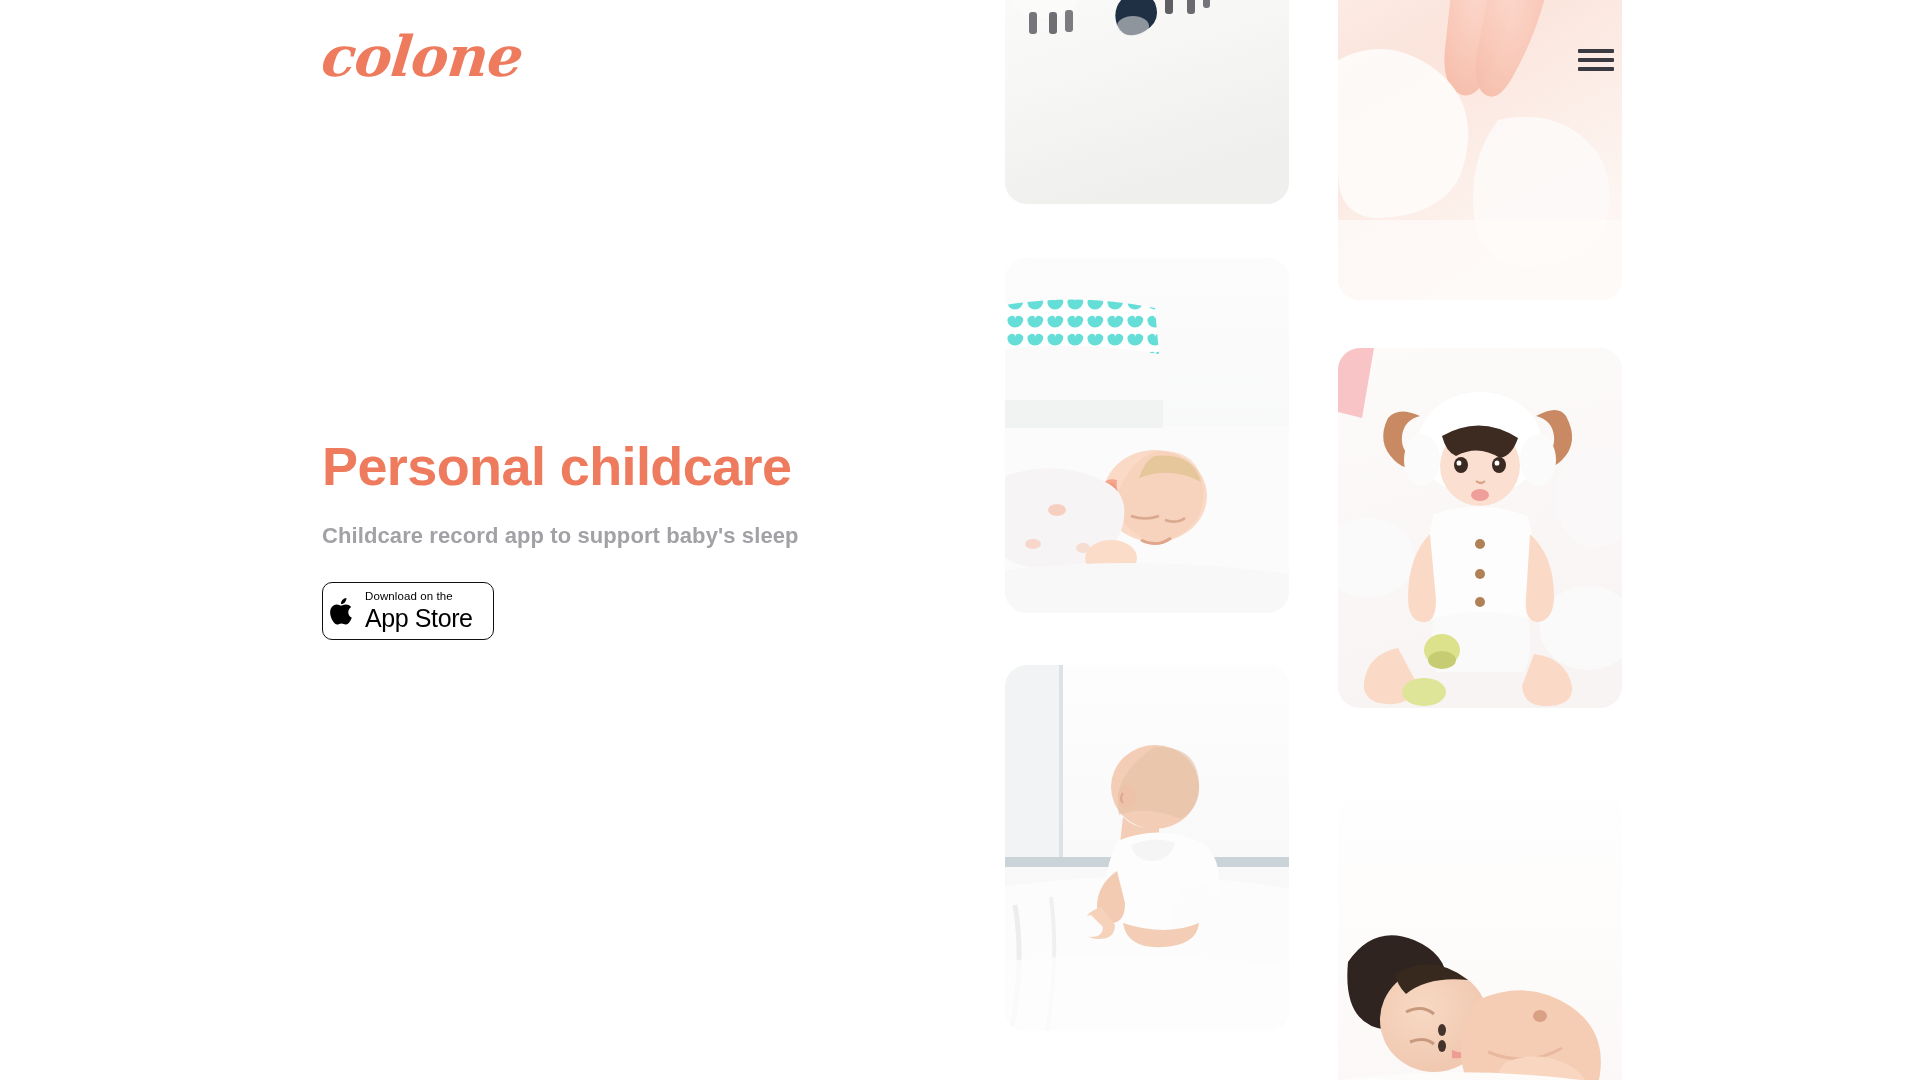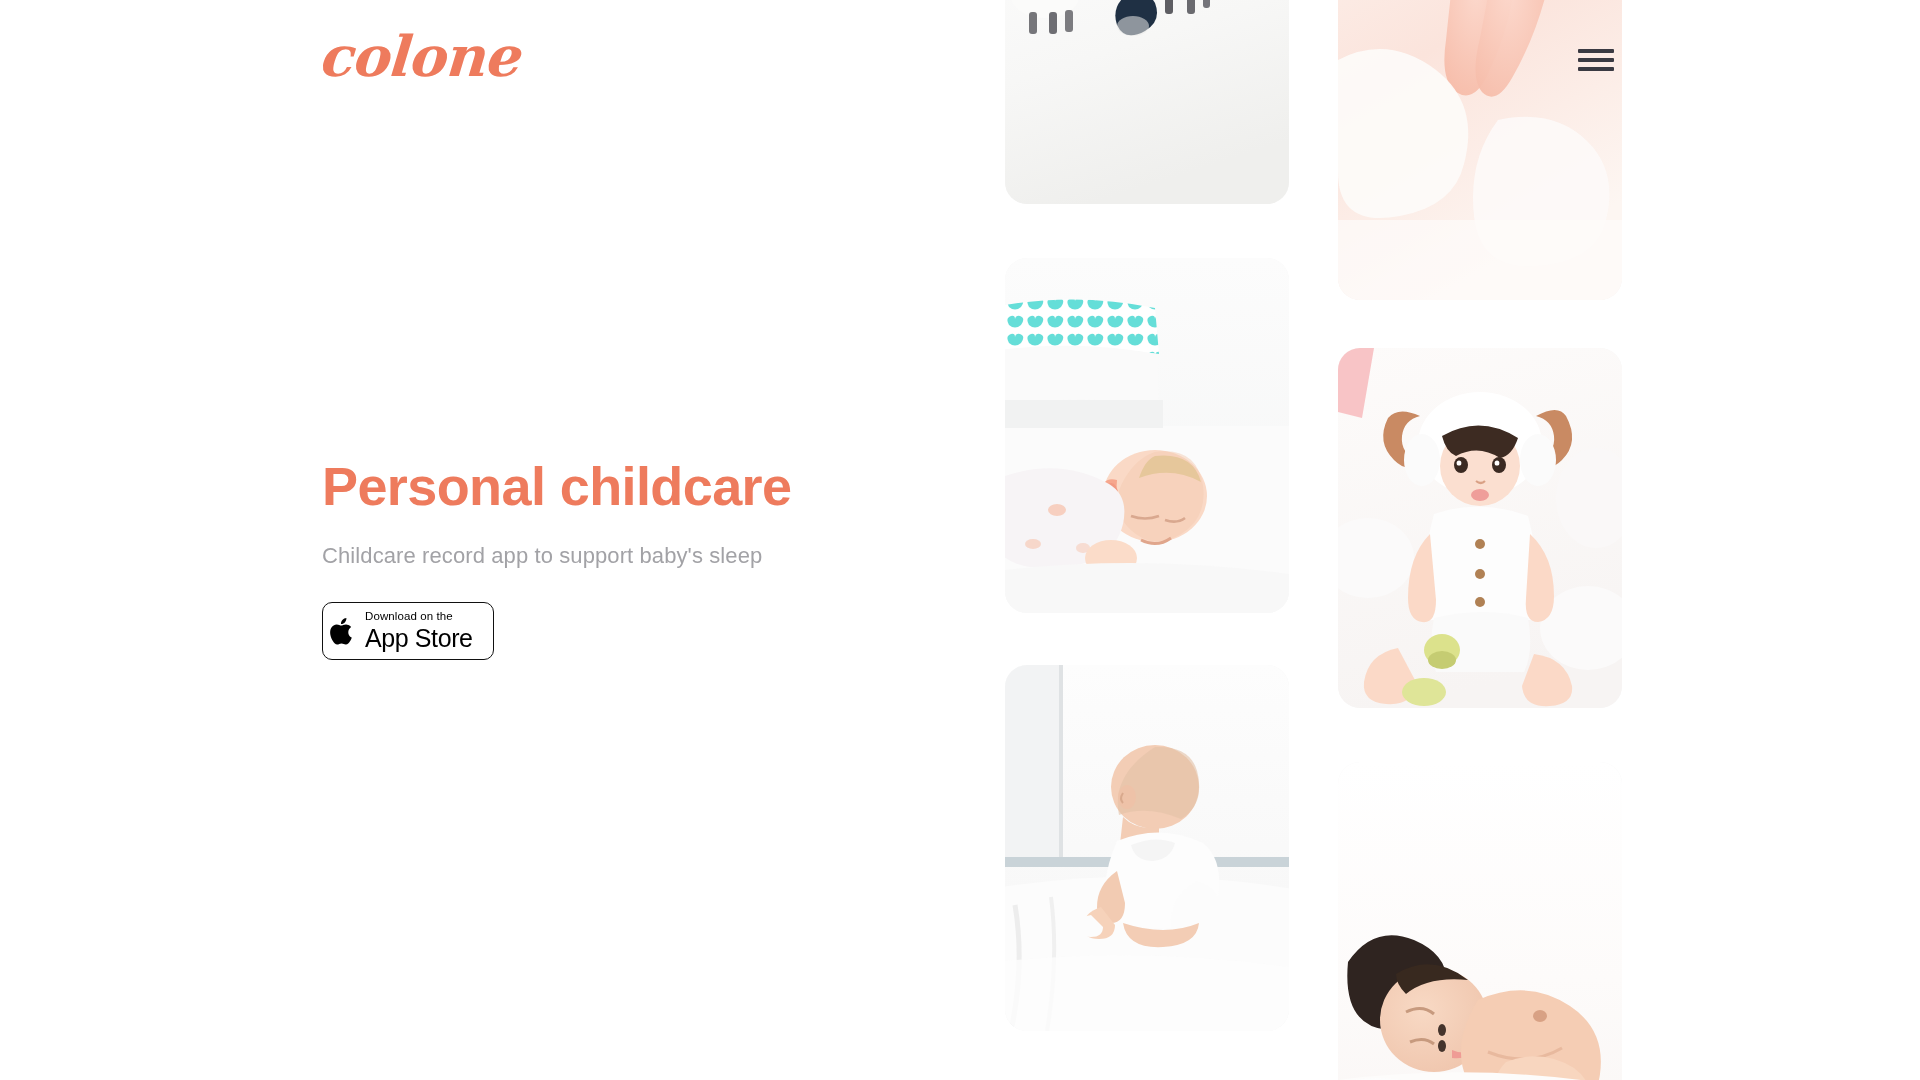--- a/index.html
+++ b/index.html
@@ -29,30 +29,30 @@
     width:36px; height:28px;
     display:flex; flex-direction:column; justify-content:space-between;
     padding:3px 0; cursor:pointer; z-index:40;
   }
   .hamburger span {
     display:block; width:100%; height:4px;
     background:#3a3a42; border-radius:1px;
   }
 
   
-  .hero { position:absolute; left:322px; top:456px; width:700px; }
+  .hero { position:absolute; left:322px; top:436px; width:700px; }
   .hero h1 {
     font-size:54px; font-weight:700; line-height:1.13;
     color:#ee7b5d; letter-spacing:-0.6px;
     white-space:nowrap;
   }
   .hero h1 .line2 { display:block; }
   .hero .sub {
     margin-top:26px;
-    font-size:22px; font-weight:400; color:#a2a2a6;
+    font-size:22px; font-weight:700; color:#a2a2a6;
     letter-spacing:0.1px;
   }
 
   
   .appstore {
     margin-top:33px;
     display:inline-flex; align-items:center;
     width:172px; height:58px;
     border:1.6px solid #111; border-radius:10px;
     background:#fff; padding:0 5px; cursor:pointer;

